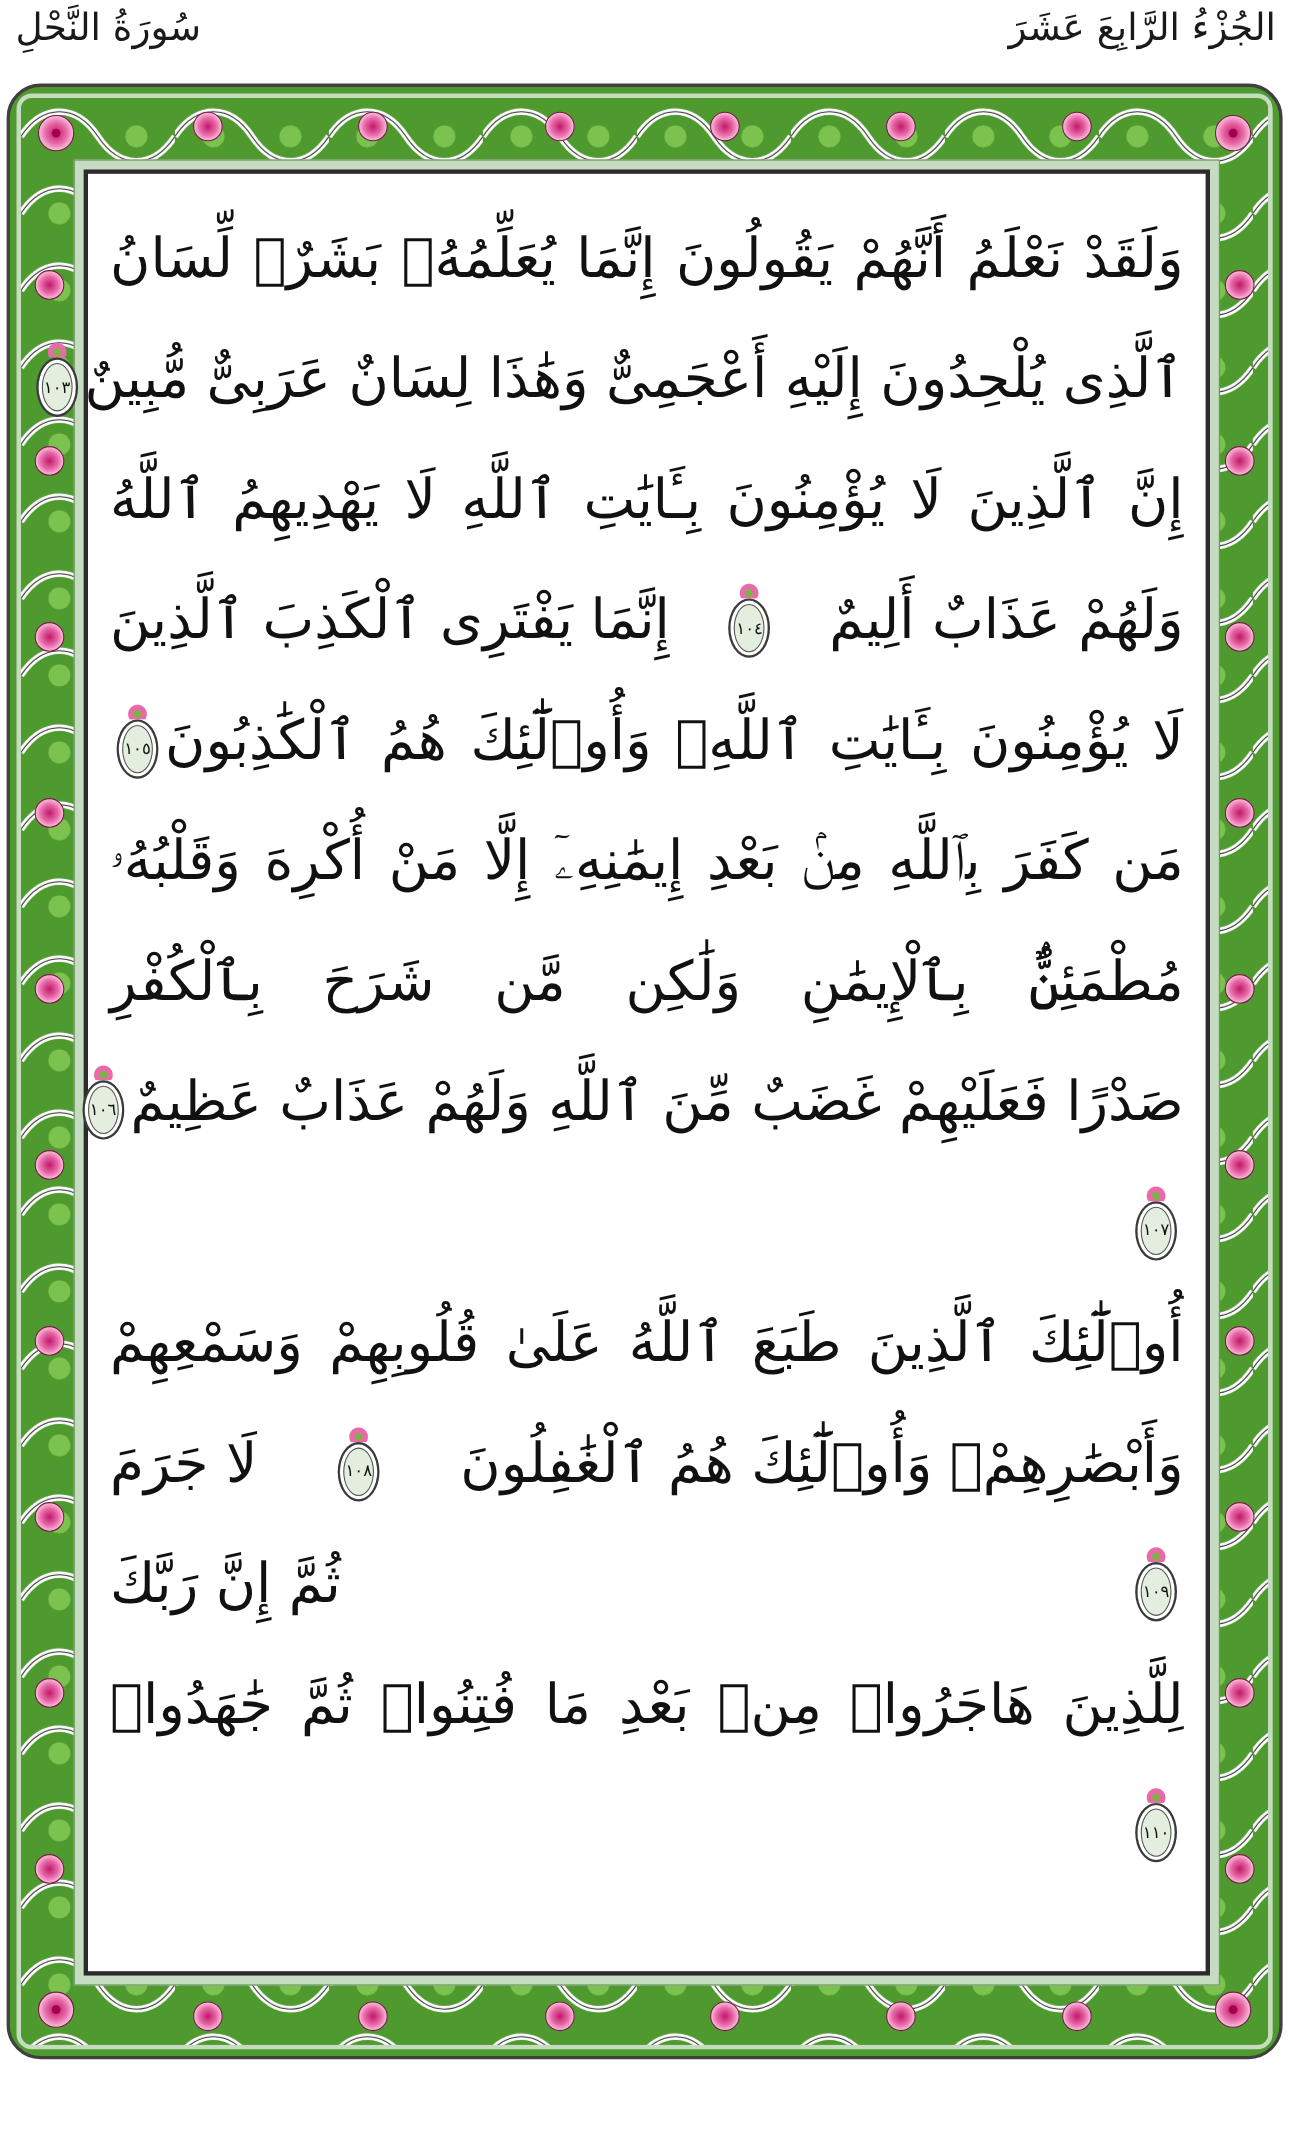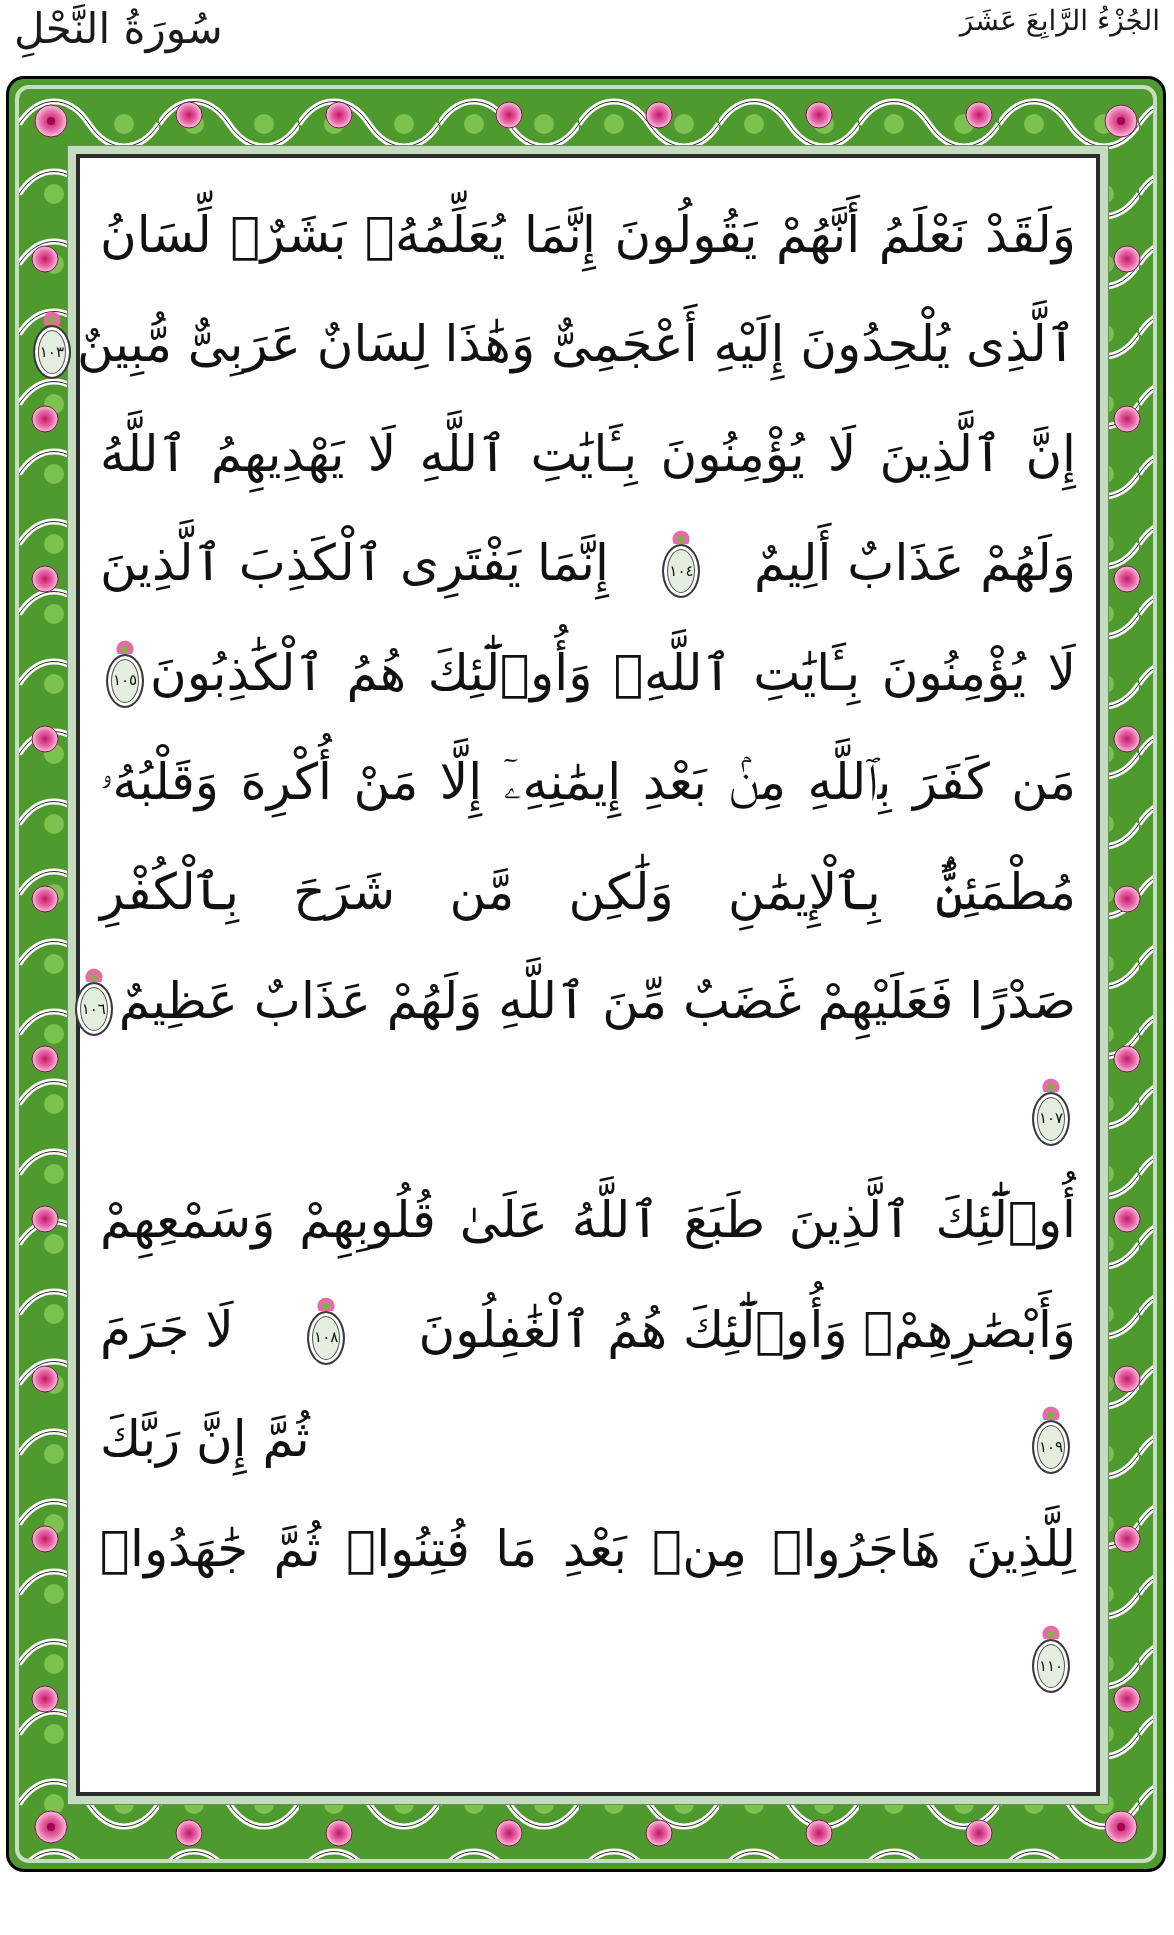--- a/index.html
+++ b/index.html
@@ -1,23 +1,23 @@
 <!DOCTYPE html>
 <html><head>
 <meta charset="utf-8">
 <style>
   html, body { margin: 0; padding: 0; background: #ffffff; }
   body { width: 1174px; height: 1935px; position: relative; overflow: hidden; font-family: "DejaVu Serif", serif; }
 
   .header { position: absolute; top: 0; left: 0; width: 1174px; height: 70px; }
-  .header .juz { position: absolute; right: 14px; top: 4px; font-size: 28px; color: #1a1a1a; direction: rtl; font-family: "DejaVu Serif", serif; }
-  .header .surah { position: absolute; left: 14px; top: 4px; font-size: 42px; color: #1a1a1a; direction: rtl; font-family: "DejaVu Serif", serif; }
+  .header .juz { position: absolute; right: 14px; top: 4px; font-size: 34px; color: #1a1a1a; direction: rtl; font-family: "DejaVu Serif", serif; }
+  .header .surah { position: absolute; left: 14px; top: 4px; font-size: 34px; color: #1a1a1a; direction: rtl; font-family: "DejaVu Serif", serif; }
 
   .frame { position: absolute; left: 6px; top: 76px; width: 1160px; height: 1796px;
-           background: #4f9a2e; border: 3px solid #000000; border-radius: 18px; box-sizing: border-box; }
+           background: #4f9a2e; border: 3px solid #404040; border-radius: 31px; box-sizing: border-box; }
   .frame-pale { position: absolute; left: 6px; top: 6px; right: 6px; bottom: 6px; border: 5px solid #c5dcc0; border-radius: 14px; }
   .ornament { position: absolute; left: 10px; top: 10px; right: 10px; bottom: 10px; border-radius: 10px; overflow: hidden; }
   .ornament svg { width: 100%; height: 100%; display: block; }
 
   .inner-pale { position: absolute; left: 58px; top: 66px; width: 1042px; height: 1660px;
                 background: #c5dcc0; border: 1px solid #6a8f5f; box-sizing: border-box; }
   .inner-text { position: absolute; left: 67px; top: 75px; width: 1024px; height: 1642px;
                 background: #ffffff; border: 4px solid #2b2b2b; box-sizing: border-box; }
 
   .lines { position: absolute; left: 20px; right: 20px; top: 22px; bottom: 10px; direction: rtl; }

